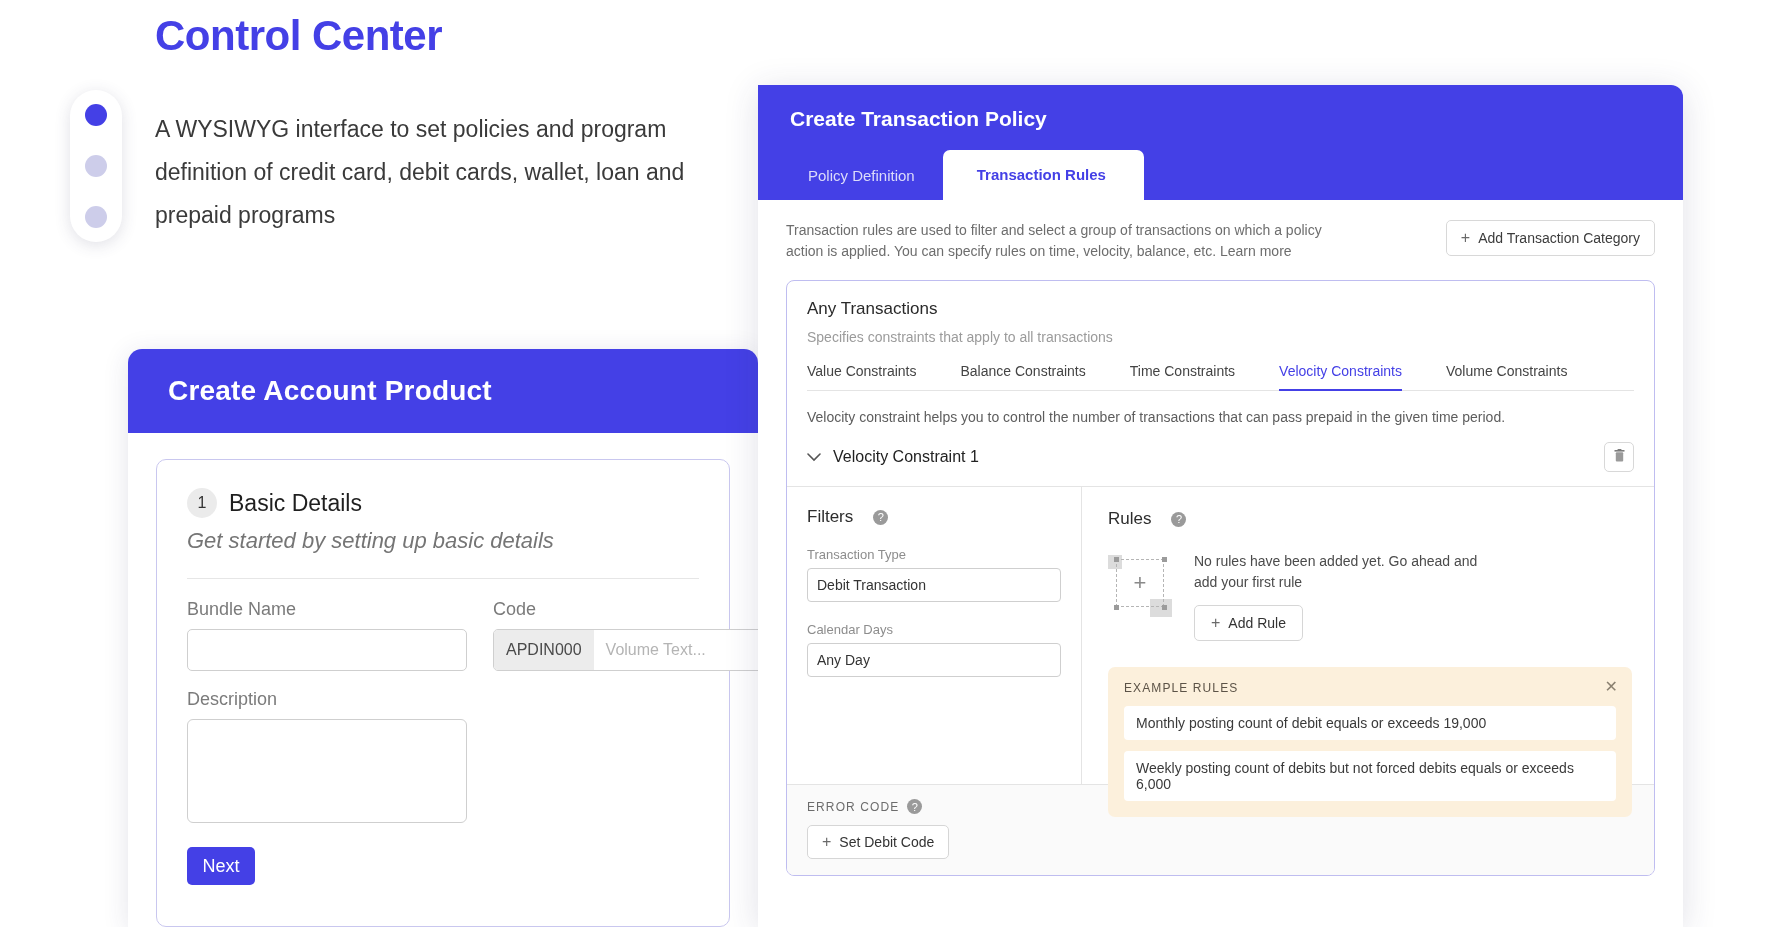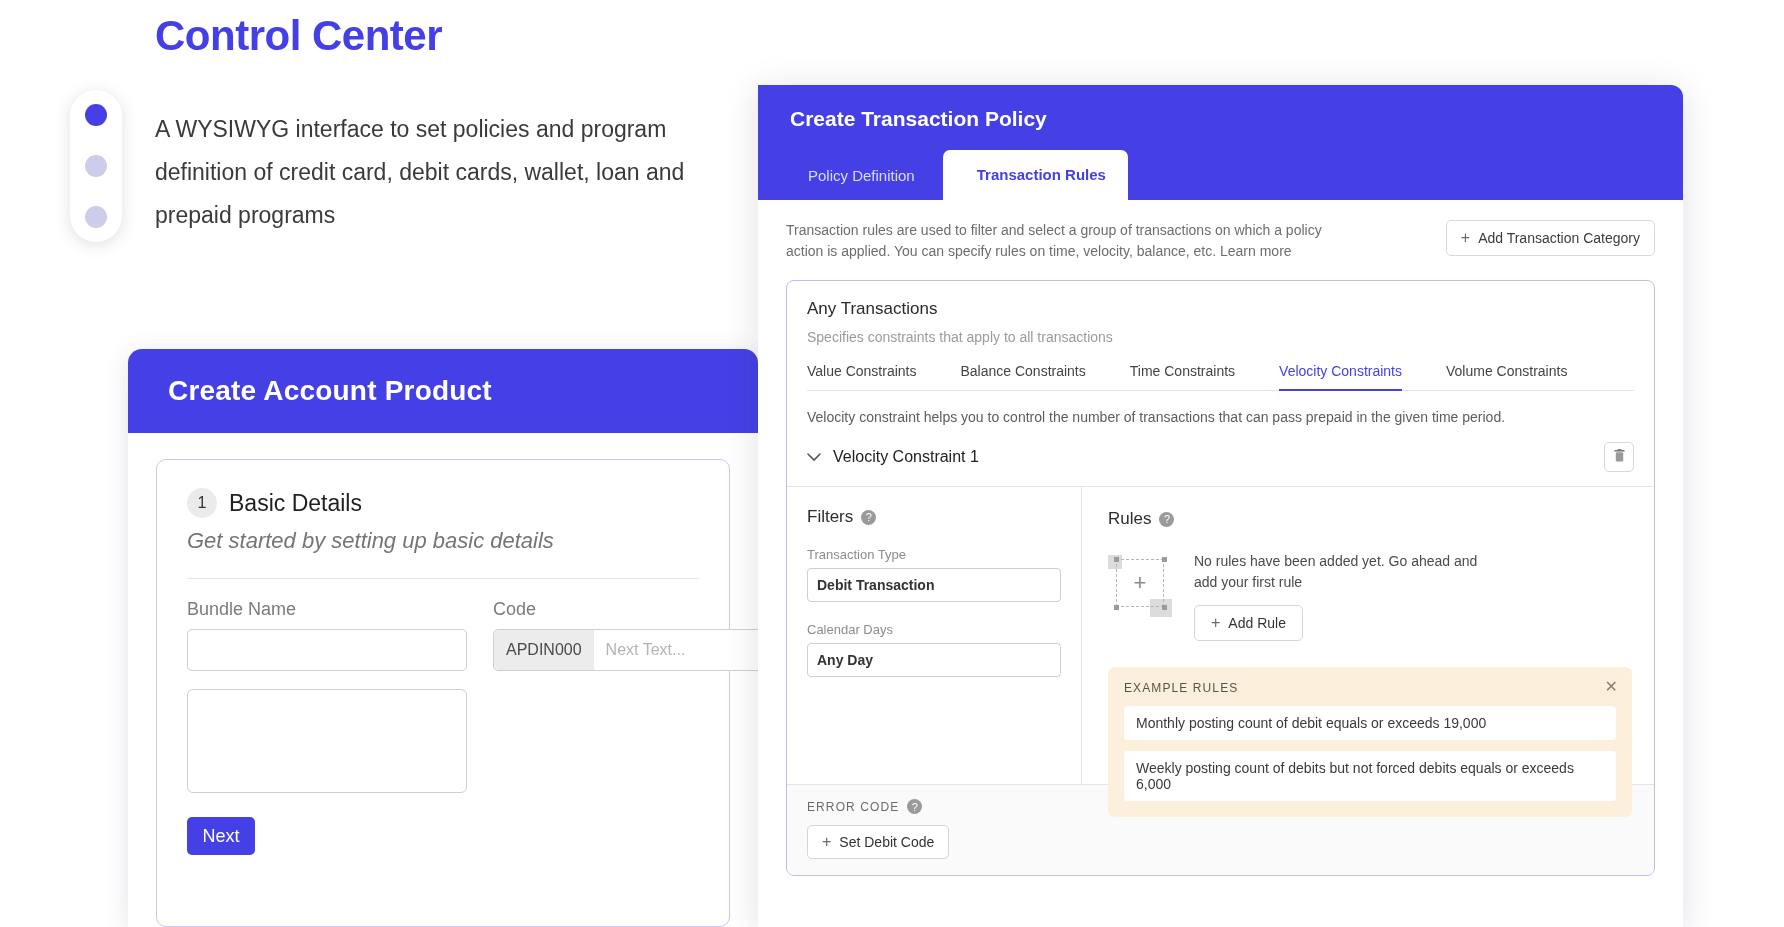--- a/index.html
+++ b/index.html
@@ -101,21 +101,21 @@
   }
   .policy-head { background: #4440e6; padding: 22px 0 0 0; height: 115px; position: relative; }
   .policy-head h2 { color: #fff; font-size: 21px; font-weight: 700; padding-left: 32px; }
   .tabs { position: absolute; bottom: 0; left: 22px; display: flex; align-items: flex-end; }
   .tab {
     font-size: 15px; color: #dcdbfa; padding: 14px 28px 16px 28px;
     cursor: pointer; white-space: nowrap;
   }
   .tab.active {
     background: #fff; color: #4440e6; font-weight: 700;
-    border-radius: 7px 7px 0 0; padding: 16px 22px 17px 34px;
+    border-radius: 7px 7px 0 0; padding: 16px 38px 17px 34px;
   }
 
   .policy-body { padding: 20px 28px 0 28px; }
   .policy-desc-row { display: flex; justify-content: space-between; align-items: flex-start; }
   .policy-desc { font-size: 14px; line-height: 21px; color: #6d6d6d; max-width: 560px; }
   .ghost-btn {
     display: inline-flex; align-items: center; gap: 8px;
     border: 1px solid #d8d8d8; border-radius: 5px; background: #fff;
     padding: 9px 14px; font-size: 14px; color: #3c3c3c; cursor: pointer;
     white-space: nowrap; font-family: "Liberation Sans", sans-serif;
@@ -151,33 +151,32 @@
   .icon-btn {
     width: 30px; height: 30px; border: 1px solid #d8d8d8; border-radius: 5px;
     background: #fff; display: flex; align-items: center; justify-content: center;
     cursor: pointer;
   }
 
   .vc-cols { display: flex; flex: 1; min-height: 0; }
   .filters-col { width: 295px; border-right: 1px solid #e4e4e4; padding: 20px 20px 0 20px; }
   .rules-col { flex: 1; padding: 22px 22px 0 26px; }
 
-  .col-head { display: flex; align-items: center; gap: 8px; }
+  .col-head { display: flex; align-items: center; gap: 20px; }
   .col-head-title { font-size: 17px; color: #2d2d2d; }
   .help {
     width: 15px; height: 15px; border-radius: 50%; background: #9a9a9a;
     color: #fff; font-size: 11px; display: inline-flex;
     align-items: center; justify-content: center; cursor: pointer;
   }
   .f-label { font-size: 13px; color: #8d8d8d; margin: 20px 0 6px 0; }
   .f-input {
     width: 100%; height: 34px; border: 1px solid #cfcfcf; border-radius: 4px;
     background: #fff; font-size: 14px; color: #333; padding: 0 9px;
     font-family: "Liberation Sans", sans-serif;
-    font-weight: bold;
   }
 
   .empty-row { display: flex; gap: 20px; margin-top: 22px; align-items: flex-start; }
   .empty-art { position: relative; width: 66px; height: 62px; flex: none; margin-top: 4px; }
   .empty-art .sq {
     position: absolute; left: 8px; top: 4px; width: 48px; height: 48px;
     border: 1px dashed #b5b5b5;
     display: flex; align-items: center; justify-content: center;
     color: #8a8a8a; font-size: 22px;
   }
@@ -256,26 +255,27 @@
 
         <div class="field-row">
           <div class="field">
             <span class="field-label">Bundle Name</span>
             <input class="text-input w-bundle" value="" style="">
           </div>
           <div class="field">
             <span class="field-label">Code</span>
             <div class="code-input">
               <span class="code-prefix">APDIN000</span>
-              <span class="code-placeholder">Next Text...</span>
+              <span class="code-placeholder">Volume Text...</span>
             </div>
           </div>
         </div>
 
         <div class="field" style="margin-top:18px;">
+          <span class="field-label">Description</span>
           <textarea class="desc-area" style=""></textarea>
         </div>
 
         <button class="next-btn">Next</button>
       </div>
     </div>
   </div>
 
   <div class="policy-panel">
     <div class="policy-head">

